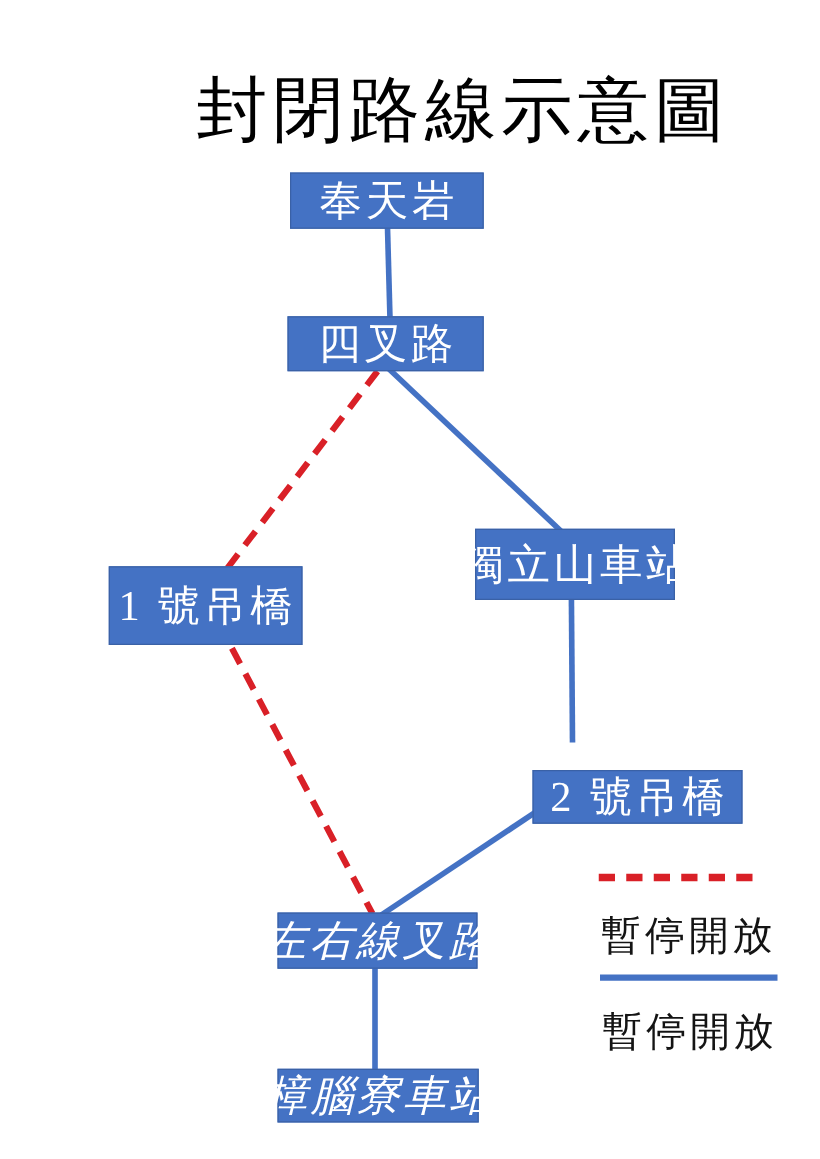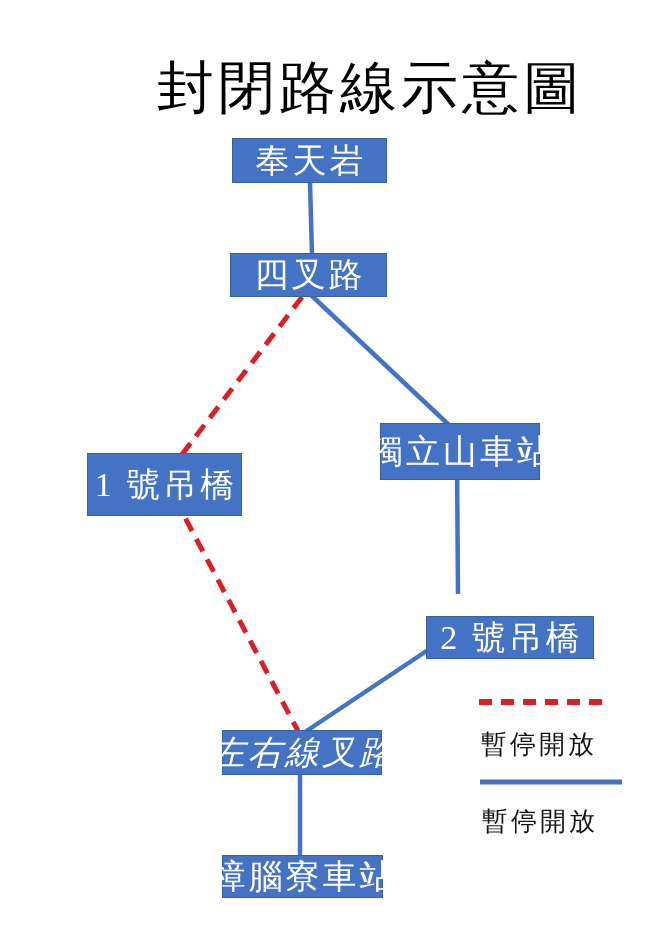--- a/index.html
+++ b/index.html
@@ -31,21 +31,21 @@
     border:1.5px solid var(--node-border);
     box-sizing:border-box;
     display:flex;align-items:center;justify-content:center;
   }
   .node .label{
     color:var(--node-text);font-size:34px;letter-spacing:3px;
     white-space:nowrap;text-indent:3px;
   }
   .legend-label{
     position:absolute;z-index:2;color:var(--legend-text);
-    font-size:26px;letter-spacing:3px;white-space:nowrap;
+    font-size:32px;letter-spacing:3px;white-space:nowrap;
   }
   .legend-swatch{position:absolute;z-index:2;overflow:visible;}
   .legend-swatch line.closed{stroke:var(--closed-line);stroke-width:6;stroke-dasharray:13 9;}
   .legend-swatch line.open{stroke:var(--open-line);stroke-width:5;}
 </style>
 </head>
 <body>
 
 <div class="stage">
 
@@ -72,21 +72,21 @@
   </div>
   <div class="node" style="left: 87px; top: 453px; width: 155px; height: 63px;">
     <span class="label">1 號吊橋</span>
   </div>
   <div class="node" style="left: 382px; top: 616px; width: 168px; height: 43px; margin-left: 44px;">
     <span class="label">2 號吊橋</span>
   </div>
   <div class="node" style="left: 222px; top: 730px; width: 160px; height: 45px; font-style: italic;">
     <span class="label">左右線叉路</span>
   </div>
-  <div class="node" style="left: 222px; top: 855px; width: 161px; height: 43px;">
+  <div class="node" style="left: 222px; top: 855px; width: 161px; height: 43px; font-style: italic;">
     <span class="label">樟腦寮車站</span>
   </div>
 
   <div>
     <svg class="legend-swatch" style="left:478px;top:697px;" width="134" height="10">
       <line class="closed" x1="1" y1="5" x2="133" y2="5"></line>
     </svg>
     <div class="legend-label" style="left:481px;top:727px;">暫停開放</div>
 
     <svg class="legend-swatch" style="left:479px;top:777px;" width="144" height="10">

